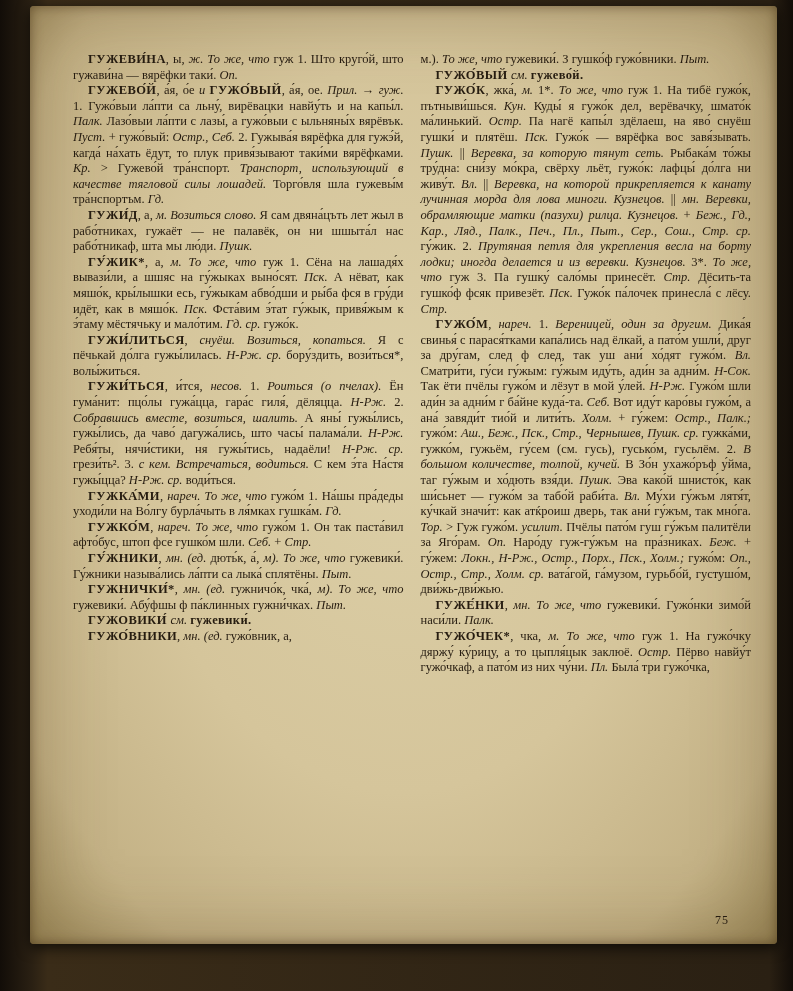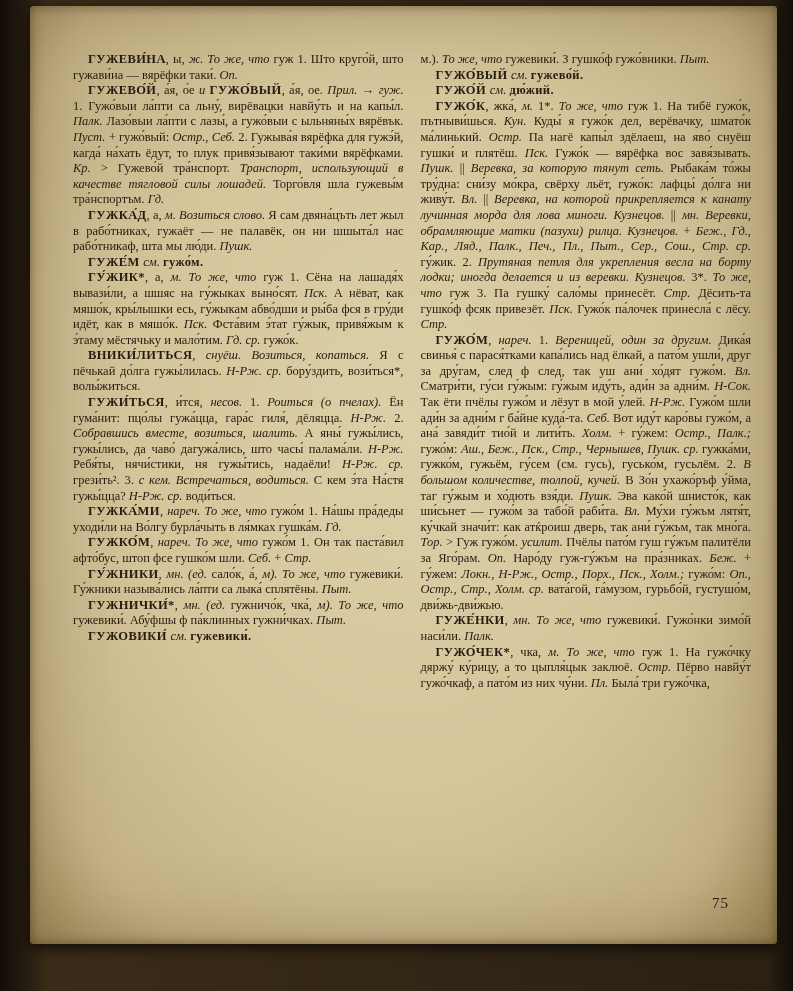--- a/index.html
+++ b/index.html
@@ -21,48 +21,47 @@
     display:flex;gap:17px;overflow:hidden;margin-left:9px;
   }
   .col{flex:1;min-width:0;text-align:justify;
     font-size:12.5px;line-height:15.6px;color:#261c10;}
   .entry{margin:0;text-indent:15px;}
   .entry.noindent{text-indent:0;}
   .b{font-weight:700;letter-spacing:.4px;}
   .i{font-style:italic;}
   .n{}
   .pageno{
-    position:absolute;right:48px;bottom:32px;
-    font-size:15px;color:#261c10;letter-spacing:1px;
+    position:absolute;right:48px;bottom:16px;
+    font-size:12px;color:#261c10;letter-spacing:1px;
   }
 </style>
 </head>
 <body>
 
 <div class="scan">
   <div class="page">
     <div class="cols">
       <div class="col">
           <p class="entry"><span class="b">ГУЖЕВИ́НА</span><span class="n">, ы, </span><span class="i">ж. То же, что </span><span class="n">гуж 1. Што круго́й, што гужави́на — вярёфки таки́. </span><span class="i">Оп.</span></p>
           <p class="entry"><span class="b">ГУЖЕВО́Й</span><span class="n">, а́я, о́е </span><span class="i">и </span><span class="b">ГУЖО́ВЫЙ</span><span class="n">, а́я, ое. </span><span class="i">Прил. → гуж. </span><span class="n">1. Гужо́выи ла́пти са льну́, вирёвацки навйу́ть и на капы́л. </span><span class="i">Палк. </span><span class="n">Лазо́выи ла́пти с лазы́, а гужо́выи с ыльняны́х вярёвък. </span><span class="i">Пуст. </span><span class="n">+ гужо́вый: </span><span class="i">Остр., Себ. </span><span class="n">2. Гужыва́я вярёфка для гужэ́й, кагда́ на́хать ёдут, то плук привя́зывают таки́ми вярёфками. </span><span class="i">Кр. </span><span class="n">&gt; Гужево́й тра́нспорт. </span><span class="i">Транспорт, использующий в качестве тягловой силы лошадей. </span><span class="n">Торго́вля шла гужевы́м тра́нспортъм. </span><span class="i">Гд.</span></p>
-          <p class="entry"><span class="b">ГУЖКА́Д</span><span class="n">, а, </span><span class="i">м. Возиться слово. </span><span class="n">Я сам двяна́цъть лет жыл в рабо́тниках, гужаёт — не палавёк, он ни шшыта́л нас рабо́тникаф, шта мы лю́ди. </span><span class="i">Пушк.</span></p>
-          <p class="entry"><span class="b">ГУЖЕ́М </span><span class="i">см. </span><span class="b">гужо́м.</span></p>
+          <p class="entry"><span class="b">ГУЖИ́Д</span><span class="n">, а, </span><span class="i">м. Возиться слово. </span><span class="n">Я сам двяна́цъть лет жыл в рабо́тниках, гужаёт — не палавёк, он ни шшыта́л нас рабо́тникаф, шта мы лю́ди. </span><span class="i">Пушк.</span></p>
           <p class="entry"><span class="b">ГУ́ЖИК*</span><span class="n">, а, </span><span class="i">м. То же, что </span><span class="n">гуж 1. Сёна на лашадя́х вывази́ли, а шшяс на гу́жыках выно́сят. </span><span class="i">Пск. </span><span class="n">А нёват, как мяшо́к, кры́лышки есь, гу́жыкам абво́дши и ры́ба фся в гру́ди идёт, как в мяшо́к. </span><span class="i">Пск. </span><span class="n">Фста́вим э́тат гу́жык, привя́жым к э́таму мёстячьку и мало́тим. </span><span class="i">Гд. ср. </span><span class="n">гужо́к.</span></p>
-          <p class="entry"><span class="b">ВНИКИ́ЛИТЬСЯ</span><span class="n">, </span><span class="i">снуёш. Возиться, копаться. </span><span class="n">Я с пёчькай до́лга гужы́лилась. </span><span class="i">Н-Рж. ср. </span><span class="n">бору́здить, вози́ться*, волы́житься.</span></p>
+          <p class="entry"><span class="b">ГУЖИ́ЛИТЬСЯ</span><span class="n">, </span><span class="i">снуёш. Возиться, копаться. </span><span class="n">Я с пёчькай до́лга гужы́лилась. </span><span class="i">Н-Рж. ср. </span><span class="n">бору́здить, вози́ться*, волы́житься.</span></p>
           <p class="entry"><span class="b">ГУЖИ́ТЬСЯ</span><span class="n">, и́тся, </span><span class="i">несов. </span><span class="n">1. </span><span class="i">Роиться (о пчелах). </span><span class="n">Ён гума́нит: пцо́лы гужа́цца, гара́с гиля́, дёляцца. </span><span class="i">Н-Рж. </span><span class="n">2. </span><span class="i">Собравшись вместе, возиться, шалить. </span><span class="n">А яны́ гужы́лись, гужы́лись, да чаво́ дагужа́лись, што часы́ палама́ли. </span><span class="i">Н-Рж. </span><span class="n">Ребя́ты, нячи́стики, ня гужы́тись, надаёли! </span><span class="i">Н-Рж. ср. </span><span class="n">грези́ть². 3. </span><span class="i">с кем. Встречаться, водиться. </span><span class="n">С кем э́та На́стя гужы́цца? </span><span class="i">Н-Рж. ср. </span><span class="n">води́ться.</span></p>
           <p class="entry"><span class="b">ГУЖКА́МИ</span><span class="n">, </span><span class="i">нареч. То же, что </span><span class="n">гужо́м 1. На́шы пра́деды уходи́ли на Во́лгу бурла́чыть в ля́мках гушка́м. </span><span class="i">Гд.</span></p>
           <p class="entry"><span class="b">ГУЖКО́М</span><span class="n">, </span><span class="i">нареч. То же, что </span><span class="n">гужо́м 1. Он так паста́вил афто́бус, штоп фсе гушко́м шли. </span><span class="i">Себ. </span><span class="n">+ </span><span class="i">Стр.</span></p>
-          <p class="entry"><span class="b">ГУ́ЖНИКИ</span><span class="n">, </span><span class="i">мн. (ед. </span><span class="n">сало́к, а́, </span><span class="i">м). То же, что </span><span class="n">гужевики́. Гу́жники называ́лись ла́пти са лыка́ сплятёны. </span><span class="i">Пыт.</span></p>
+          <p class="entry"><span class="b">ГУ́ЖНИКИ</span><span class="n">, </span><span class="i">мн. (ед. </span><span class="n">дють́к, а́, </span><span class="i">м). То же, что </span><span class="n">гужевики́. Гу́жники называ́лись ла́пти са лыка́ сплятёны. </span><span class="i">Пыт.</span></p>
           <p class="entry"><span class="b">ГУЖНИЧКИ́*</span><span class="n">, </span><span class="i">мн. (ед. </span><span class="n">гужничо́к, чка́, </span><span class="i">м). То же, что </span><span class="n">гужевики́. Абу́фшы ф па́клинных гужни́чках. </span><span class="i">Пыт.</span></p>
           <p class="entry"><span class="b">ГУЖОВИКИ́ </span><span class="i">см. </span><span class="b">гужевики́.</span></p>
+          <p class="entry"><span class="b">ГУЖО́ВНИКИ</span><span class="n">, </span><span class="i">мн. (ед. </span><span class="n">гужо́вник, а,</span></p>
         </div>
       <div class="col">
           <p class="entry noindent"><span class="n">м.). </span><span class="i">То же, что </span><span class="n">гужевики́. З гушко́ф гужо́вники. </span><span class="i">Пыт.</span></p>
           <p class="entry"><span class="b">ГУЖО́ВЫЙ </span><span class="i">см. </span><span class="b">гужево́й.</span></p>
-          <p class="entry"><span class="b">ГУЖО́Й </span><span class="i">см. </span><span class="b">дю́жий.</span></p>
           <p class="entry"><span class="b">ГУЖО́К</span><span class="n">, жка́, </span><span class="i">м. </span><span class="n">1*. </span><span class="i">То же, что </span><span class="n">гуж 1. На тибё гужо́к, пътныви́шься. </span><span class="i">Кун. </span><span class="n">Куды́ я гужо́к дел, верёвачку, шмато́к ма́линький. </span><span class="i">Остр. </span><span class="n">Па нагё капы́л здёлаеш, на яво́ снуёш гушки́ и плятёш. </span><span class="i">Пск. </span><span class="n">Гужо́к — вярёфка вос завя́зывать. </span><span class="i">Пушк. </span><span class="n">|| </span><span class="i">Веревка, за которую тянут сеть. </span><span class="n">Рыбака́м то́жы тру́дна: сни́зу мо́кра, свёрху льёт, гужо́к: лафцы́ до́лга ни живу́т. </span><span class="i">Вл. </span><span class="n">|| </span><span class="i">Веревка, на которой прикрепляется к канату лучинная морда для лова миноги. Кузнецов. </span><span class="n">|| </span><span class="i">мн. Веревки, обрамляющие матки (пазухи) рилца. Кузнецов. </span><span class="n">+ </span><span class="i">Беж., Гд., Кар., Ляд., Палк., Печ., Пл., Пыт., Сер., Сош., Стр. ср. </span><span class="n">гу́жик. 2. </span><span class="i">Прутяная петля для укрепления весла на борту лодки; иногда делается и из веревки. Кузнецов. </span><span class="n">3*. </span><span class="i">То же, что </span><span class="n">гуж 3. Па гушку́ сало́мы принесёт. </span><span class="i">Стр. </span><span class="n">Дёсить-та гушко́ф фсяк привезёт. </span><span class="i">Пск. </span><span class="n">Гужо́к па́лочек принесла́ с лёсу. </span><span class="i">Стр.</span></p>
           <p class="entry"><span class="b">ГУЖО́М</span><span class="n">, </span><span class="i">нареч. </span><span class="n">1. </span><span class="i">Вереницей, один за другим. </span><span class="n">Дика́я свинья́ с парася́тками капа́лись над ёлкай, а пато́м ушли́, друг за дру́гам, след ф след, так уш ани́ хо́дят гужо́м. </span><span class="i">Вл. </span><span class="n">Сматри́ти, гу́си гу́жым: гу́жым иду́ть, ади́н за адни́м. </span><span class="i">Н-Сок. </span><span class="n">Так ёти пчёлы гужо́м и лёзут в мой у́лей. </span><span class="i">Н-Рж. </span><span class="n">Гужо́м шли ади́н за адни́м г ба́йне куда́-та. </span><span class="i">Себ. </span><span class="n">Вот иду́т каро́вы гужо́м, а ана́ завяди́т тио́й и лити́ть. </span><span class="i">Холм. </span><span class="n">+ гу́жем: </span><span class="i">Остр., Палк.; </span><span class="n">гужо́м: </span><span class="i">Аш., Беж., Пск., Стр., Чернышев, Пушк. ср. </span><span class="n">гужка́ми, гужко́м, гужьём, гу́сем (см. гусь), гусько́м, гусьлём. 2. </span><span class="i">В большом количестве, толпой, кучей. </span><span class="n">В Зо́н ухажо́ръф у́йма, таг гу́жым и хо́дють взя́ди. </span><span class="i">Пушк. </span><span class="n">Эва како́й шнисто́к, как ши́сьнет — гужо́м за табо́й раби́та. </span><span class="i">Вл. </span><span class="n">Му́хи гу́жъм лятя́т, ку́чкай значи́т: как атќроиш дверь, так ани́ гу́жъм, так мно́га. </span><span class="i">Тор. </span><span class="n">&gt; Гуж гужо́м. </span><span class="i">усилит. </span><span class="n">Пчёлы пато́м гуш гу́жъм палитёли за Яго́рам. </span><span class="i">Оп. </span><span class="n">Наро́ду гуж-гу́жъм на пра́зниках. </span><span class="i">Беж. </span><span class="n">+ гу́жем: </span><span class="i">Локн., Н-Рж., Остр., Порх., Пск., Холм.; </span><span class="n">гужо́м: </span><span class="i">Оп., Остр., Стр., Холм. ср. </span><span class="n">вата́гой, га́музом, гурьбо́й, густушо́м, дви́жь-дви́жью.</span></p>
           <p class="entry"><span class="b">ГУЖЕ́НКИ</span><span class="n">, </span><span class="i">мн. То же, что </span><span class="n">гужевики́. Гужо́нки зимо́й наси́ли. </span><span class="i">Палк.</span></p>
           <p class="entry"><span class="b">ГУЖО́ЧЕК*</span><span class="n">, чка, </span><span class="i">м. То же, что </span><span class="n">гуж 1. На гужо́чку дяржу́ ку́рицу, а то цыпля́цык заклюё. </span><span class="i">Остр. </span><span class="n">Пёрво навйу́т гужо́чкаф, а пато́м из них чу́ни. </span><span class="i">Пл. </span><span class="n">Была́ три гужо́чка,</span></p>
         </div>
     </div>
     <div class="pageno">75</div>
   </div>
 </div>
 

